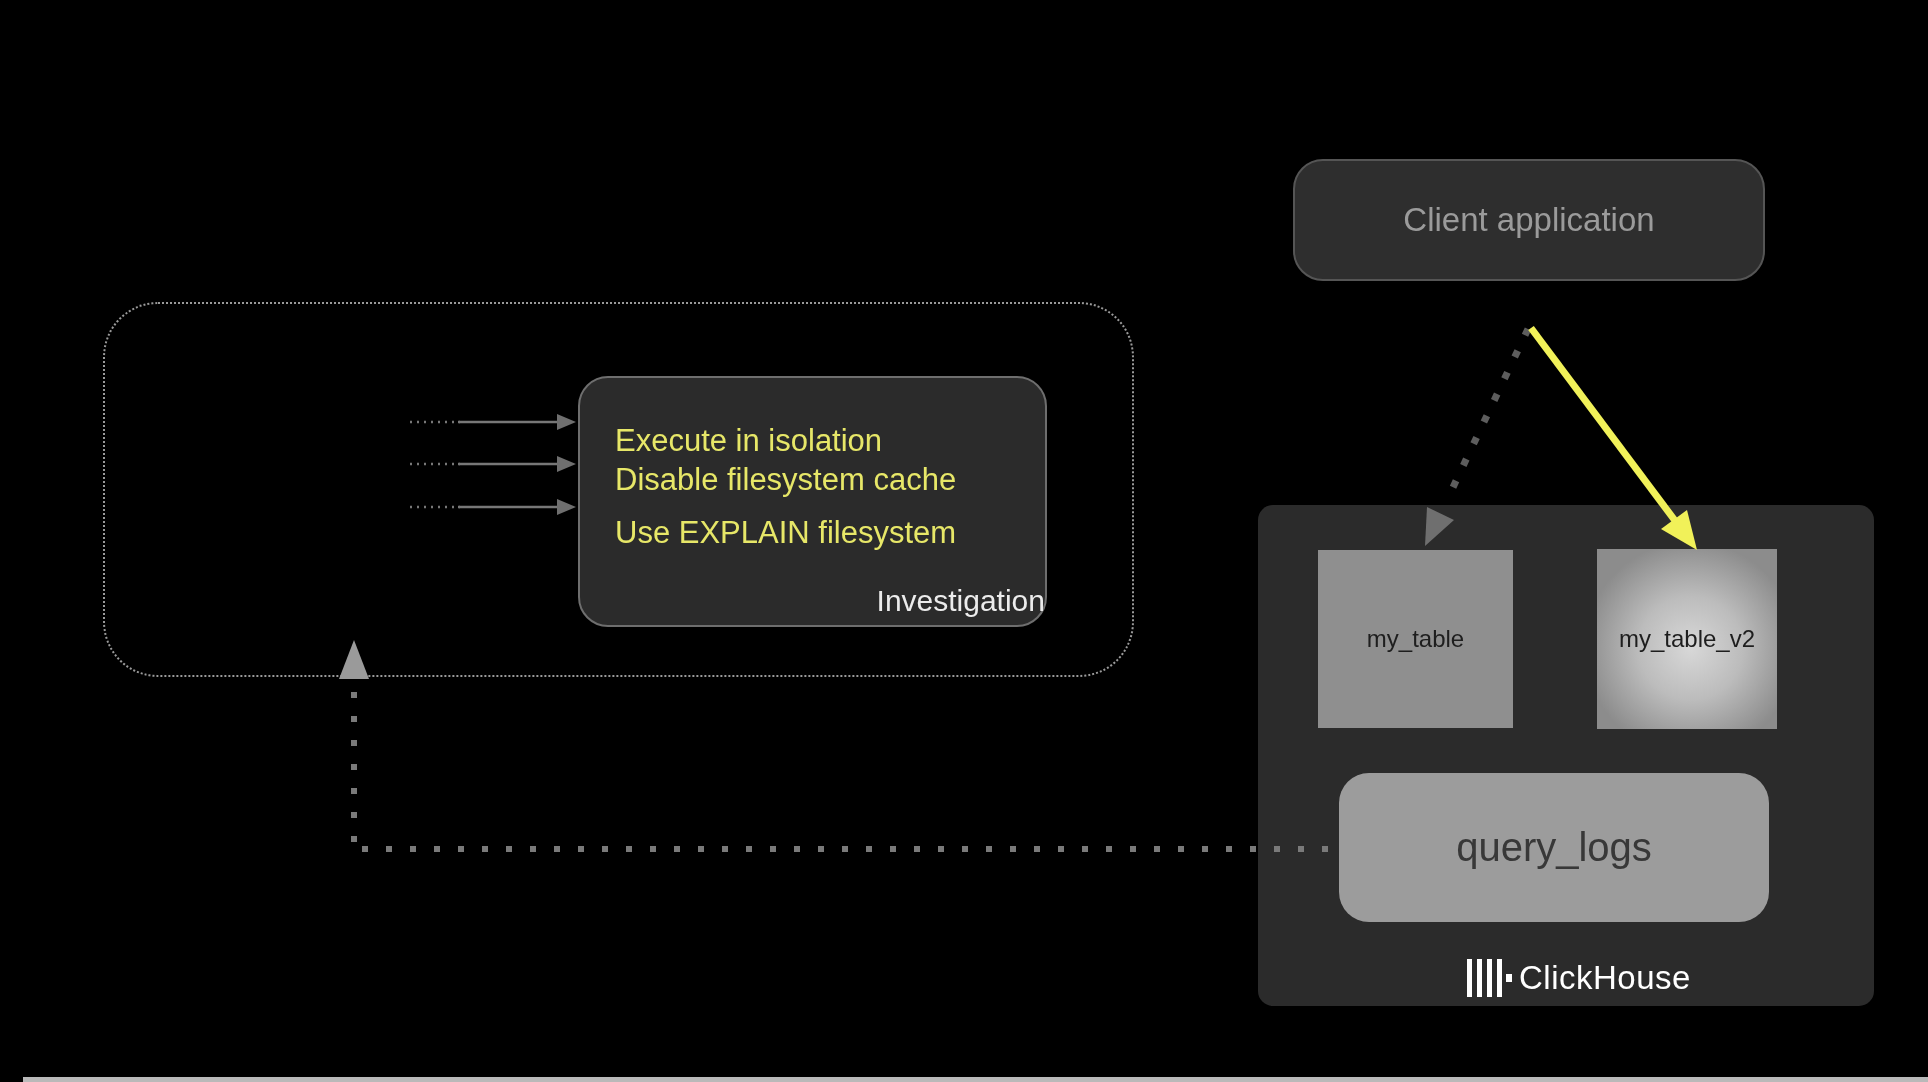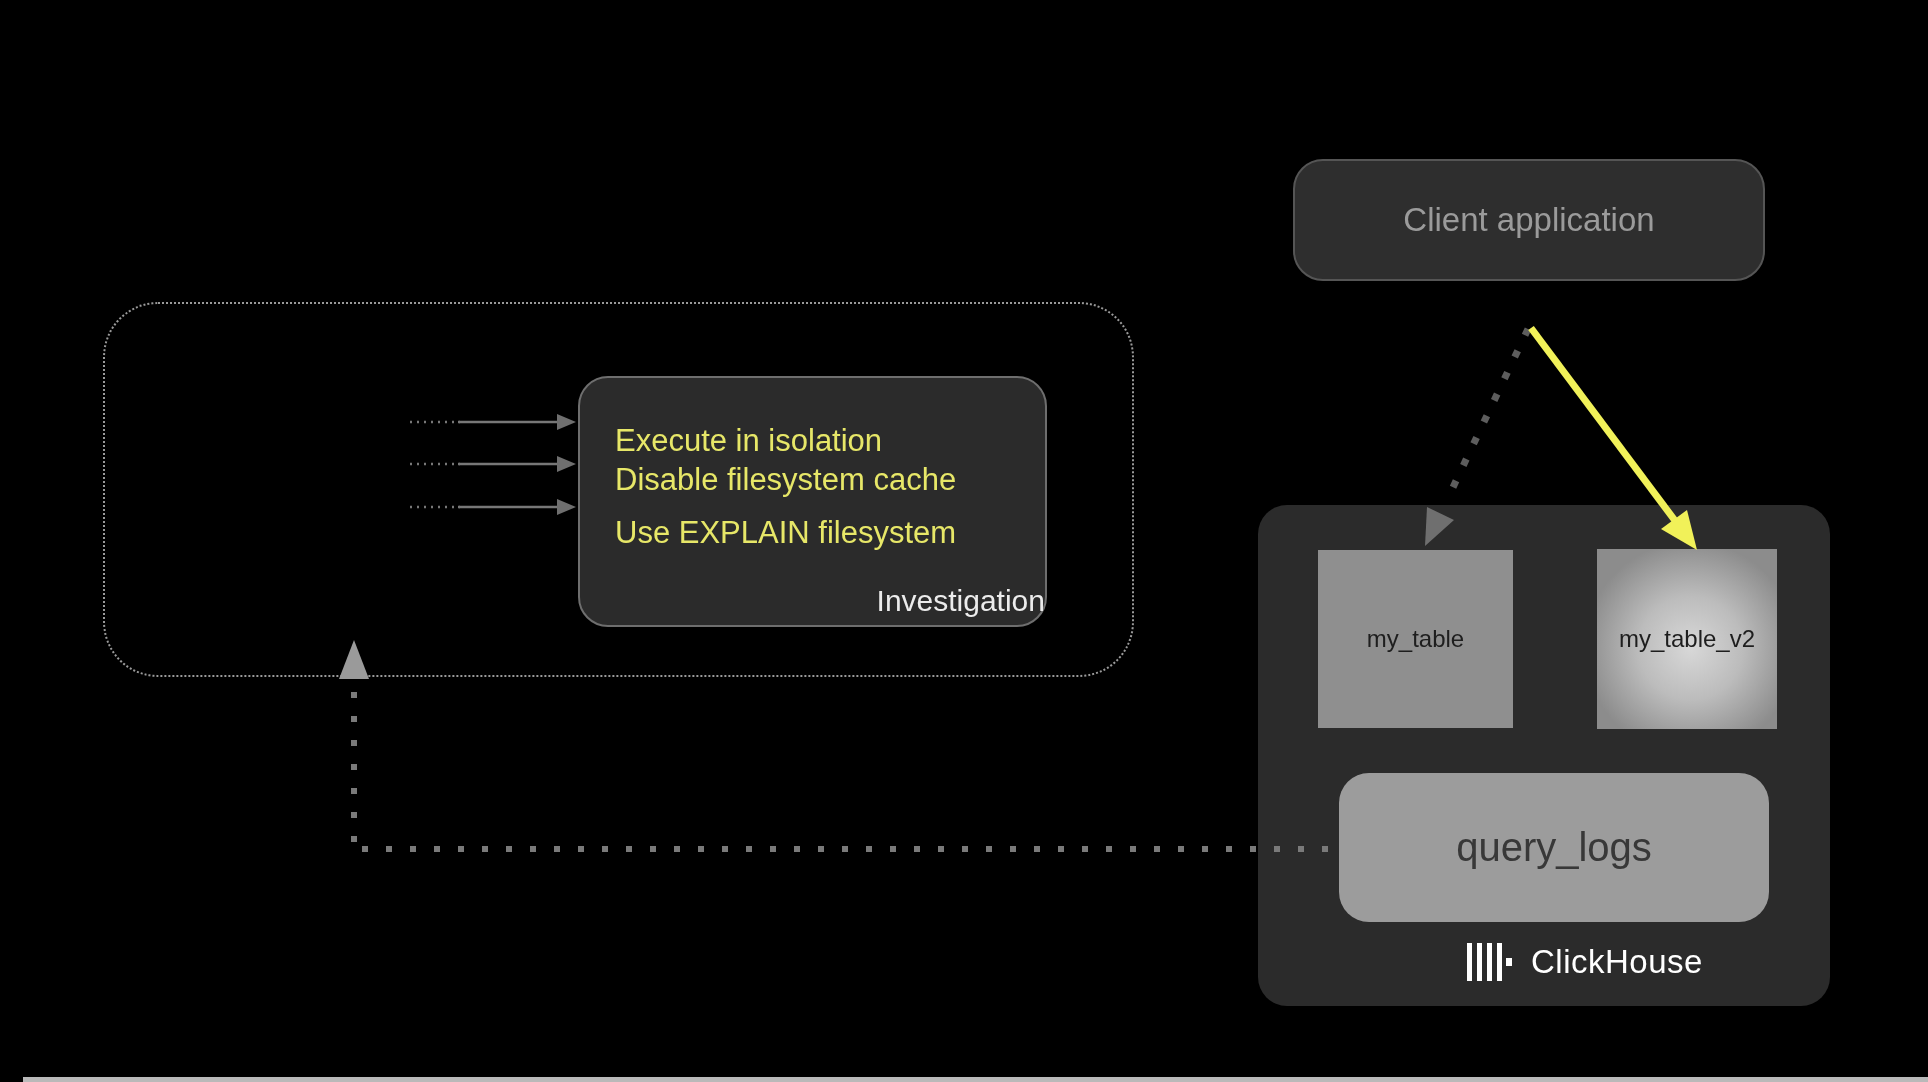--- a/index.html
+++ b/index.html
@@ -35,40 +35,40 @@
   
   .client-box{
     position:absolute;left:1293px;top:159px;width:472px;height:122px;
     background:#2e2e2e;border:2px solid #555;border-radius:30px;box-sizing:border-box;
     display:flex;align-items:center;justify-content:center;
   }
   .client-box span{color:#9b9b9b;font-size:33px;}
   
   .ch-container{
     position:absolute;left:1258px;top:505px;width:572px;height:501px;
-    background:#2b2b2b;border-radius:29px;
+    background:#2b2b2b;border-radius:15px;padding-left:44px;
   }
   .table-box{
     position:absolute;display:flex;align-items:center;justify-content:center;
     color:#1e1e1e;font-size:24px;
   }
   .table-left{left:60px;top:45px;width:195px;height:178px;background:#8f8f8f;}
   .table-right{
     left:339px;top:44px;width:180px;height:180px;
     background:radial-gradient(circle at 52% 55%, #d8d8d8 0%, #bcbcbc 38%, #8c8c8c 78%);
   }
   .qlogs-box{
     position:absolute;left:81px;top:268px;width:430px;height:149px;
     background:#9c9c9c;border-radius:30px;
     display:flex;align-items:center;justify-content:center;
     color:#383838;font-size:40px;
   }
   .brand{
-    position:absolute;left:209px;top:437px;height:40px;
-    display:flex;align-items:center;gap:18px;
+    position:absolute;left:209px;top:453px;height:40px;
+    display:flex;align-items:center;gap:6px;
   }
   .brand .word{color:#ffffff;font-size:33px;font-weight:500;letter-spacing:0.5px;}
   
   .overlay{position:absolute;left:0;top:0;width:1928px;height:1082px;z-index:5;pointer-events:none;}
   .bottom-strip{
     position:absolute;left:23px;top:1077px;width:1905px;height:5px;background:#b9b9b9;
   }
 </style>
 </head>
 <body>

